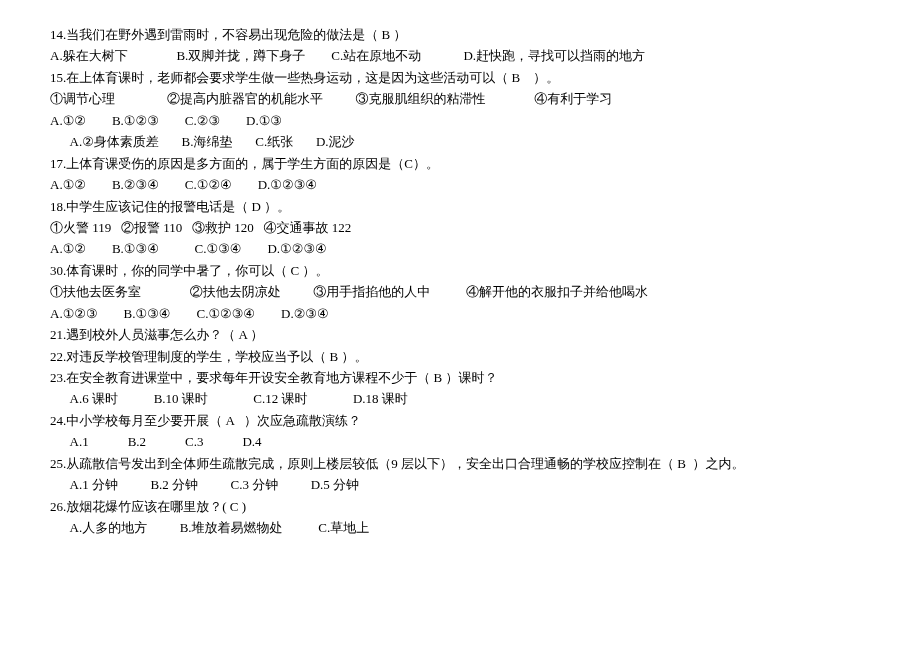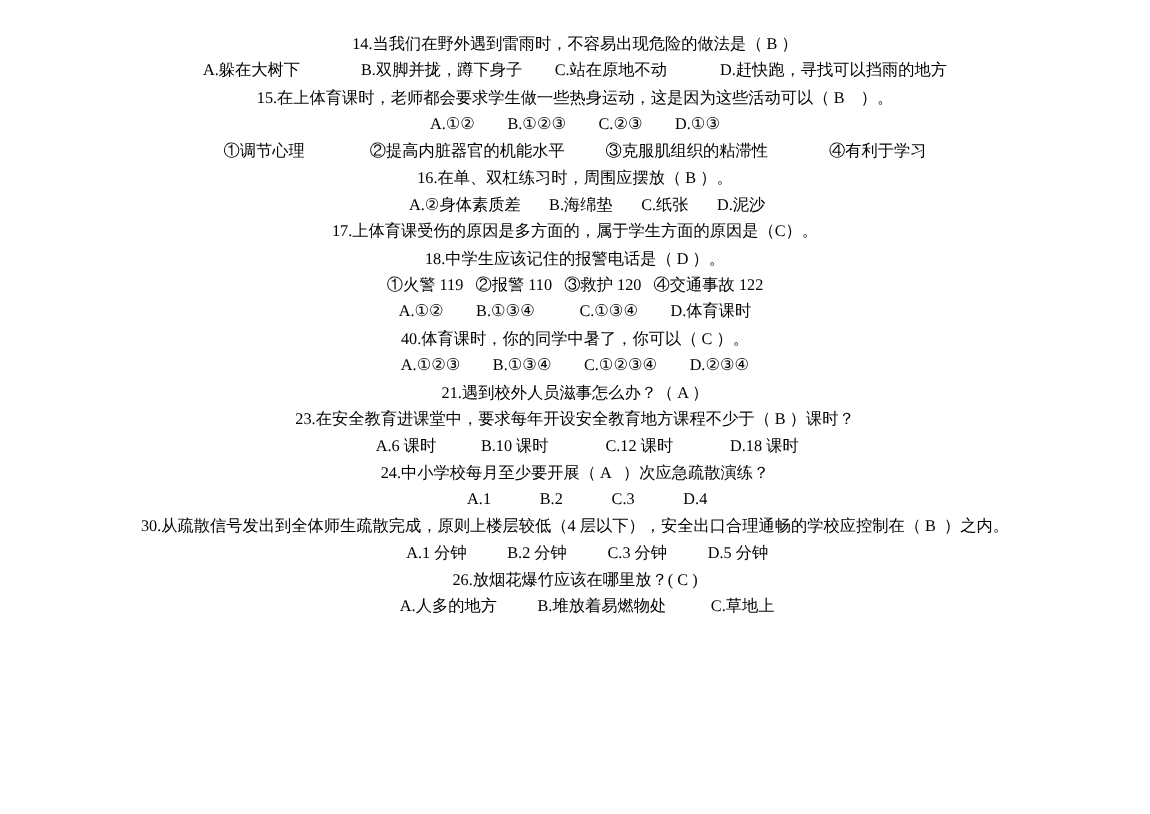--- a/index.html
+++ b/index.html
@@ -5,41 +5,43 @@
     * { margin: 0; padding: 0; box-sizing: border-box; }
     body {
       font-family: "SimSun", "宋体", serif;
       font-size: 13px;
       line-height: 1.65;
       color: #000;
       background: #fff;
       padding: 24px 50px 20px 50px;
       width: 920px;
     }
-    .line { white-space: pre-wrap; text-align: center; }
+    .line { white-space: pre-wrap; }
   </style>
 </head>
 <body>
 
 <div id="content">
     <div class="line">14.当我们在野外遇到雷雨时，不容易出现危险的做法是（ B ）</div>
     <div class="line">A.躲在大树下               B.双脚并拢，蹲下身子        C.站在原地不动             D.赶快跑，寻找可以挡雨的地方</div>
     <div class="line">15.在上体育课时，老师都会要求学生做一些热身运动，这是因为这些活动可以（ B    ）。</div>
+    <div class="line">①调节心理                ②提高内脏器官的机能水平          ③克服肌组织的粘滞性               ④有利于学习</div>
     <div class="line">A.①②        B.①②③        C.②③        D.①③</div>
-    <div class="line">①调节心理                ②提高内脏器官的机能水平          ③克服肌组织的粘滞性               ④有利于学习</div>
-    <div class="line">16.在单、双杠练习时，周围应摆放（ B ）。</div>
     <div class="line">      A.②身体素质差       B.海绵垫       C.纸张       D.泥沙</div>
     <div class="line">17.上体育课受伤的原因是多方面的，属于学生方面的原因是（C）。</div>
+    <div class="line">A.①②        B.②③④        C.①②④        D.①②③④</div>
     <div class="line">18.中学生应该记住的报警电话是（ D ）。</div>
     <div class="line">①火警 119   ②报警 110   ③救护 120   ④交通事故 122</div>
-    <div class="line">A.①②        B.①③④           C.①③④        D.体育课时</div>
-    <div class="line">40.体育课时，你的同学中暑了，你可以（ C ）。</div>
+    <div class="line">A.①②        B.①③④           C.①③④        D.①②③④</div>
+    <div class="line">30.体育课时，你的同学中暑了，你可以（ C ）。</div>
+    <div class="line">①扶他去医务室               ②扶他去阴凉处          ③用手指掐他的人中           ④解开他的衣服扣子并给他喝水</div>
     <div class="line">A.①②③        B.①③④        C.①②③④        D.②③④</div>
     <div class="line">21.遇到校外人员滋事怎么办？（ A ）</div>
+    <div class="line">22.对违反学校管理制度的学生，学校应当予以（ B ）。</div>
     <div class="line">23.在安全教育进课堂中，要求每年开设安全教育地方课程不少于（ B ）课时？</div>
     <div class="line">      A.6 课时           B.10 课时              C.12 课时              D.18 课时</div>
     <div class="line">24.中小学校每月至少要开展（ A   ）次应急疏散演练？</div>
     <div class="line">      A.1            B.2            C.3            D.4</div>
-    <div class="line">30.从疏散信号发出到全体师生疏散完成，原则上楼层较低（4 层以下），安全出口合理通畅的学校应控制在（ B  ）之内。</div>
+    <div class="line">25.从疏散信号发出到全体师生疏散完成，原则上楼层较低（9 层以下），安全出口合理通畅的学校应控制在（ B  ）之内。</div>
     <div class="line">      A.1 分钟          B.2 分钟          C.3 分钟          D.5 分钟</div>
     <div class="line">26.放烟花爆竹应该在哪里放？( C )</div>
     <div class="line">      A.人多的地方          B.堆放着易燃物处           C.草地上</div>
   </div>
 
 </body></html>

